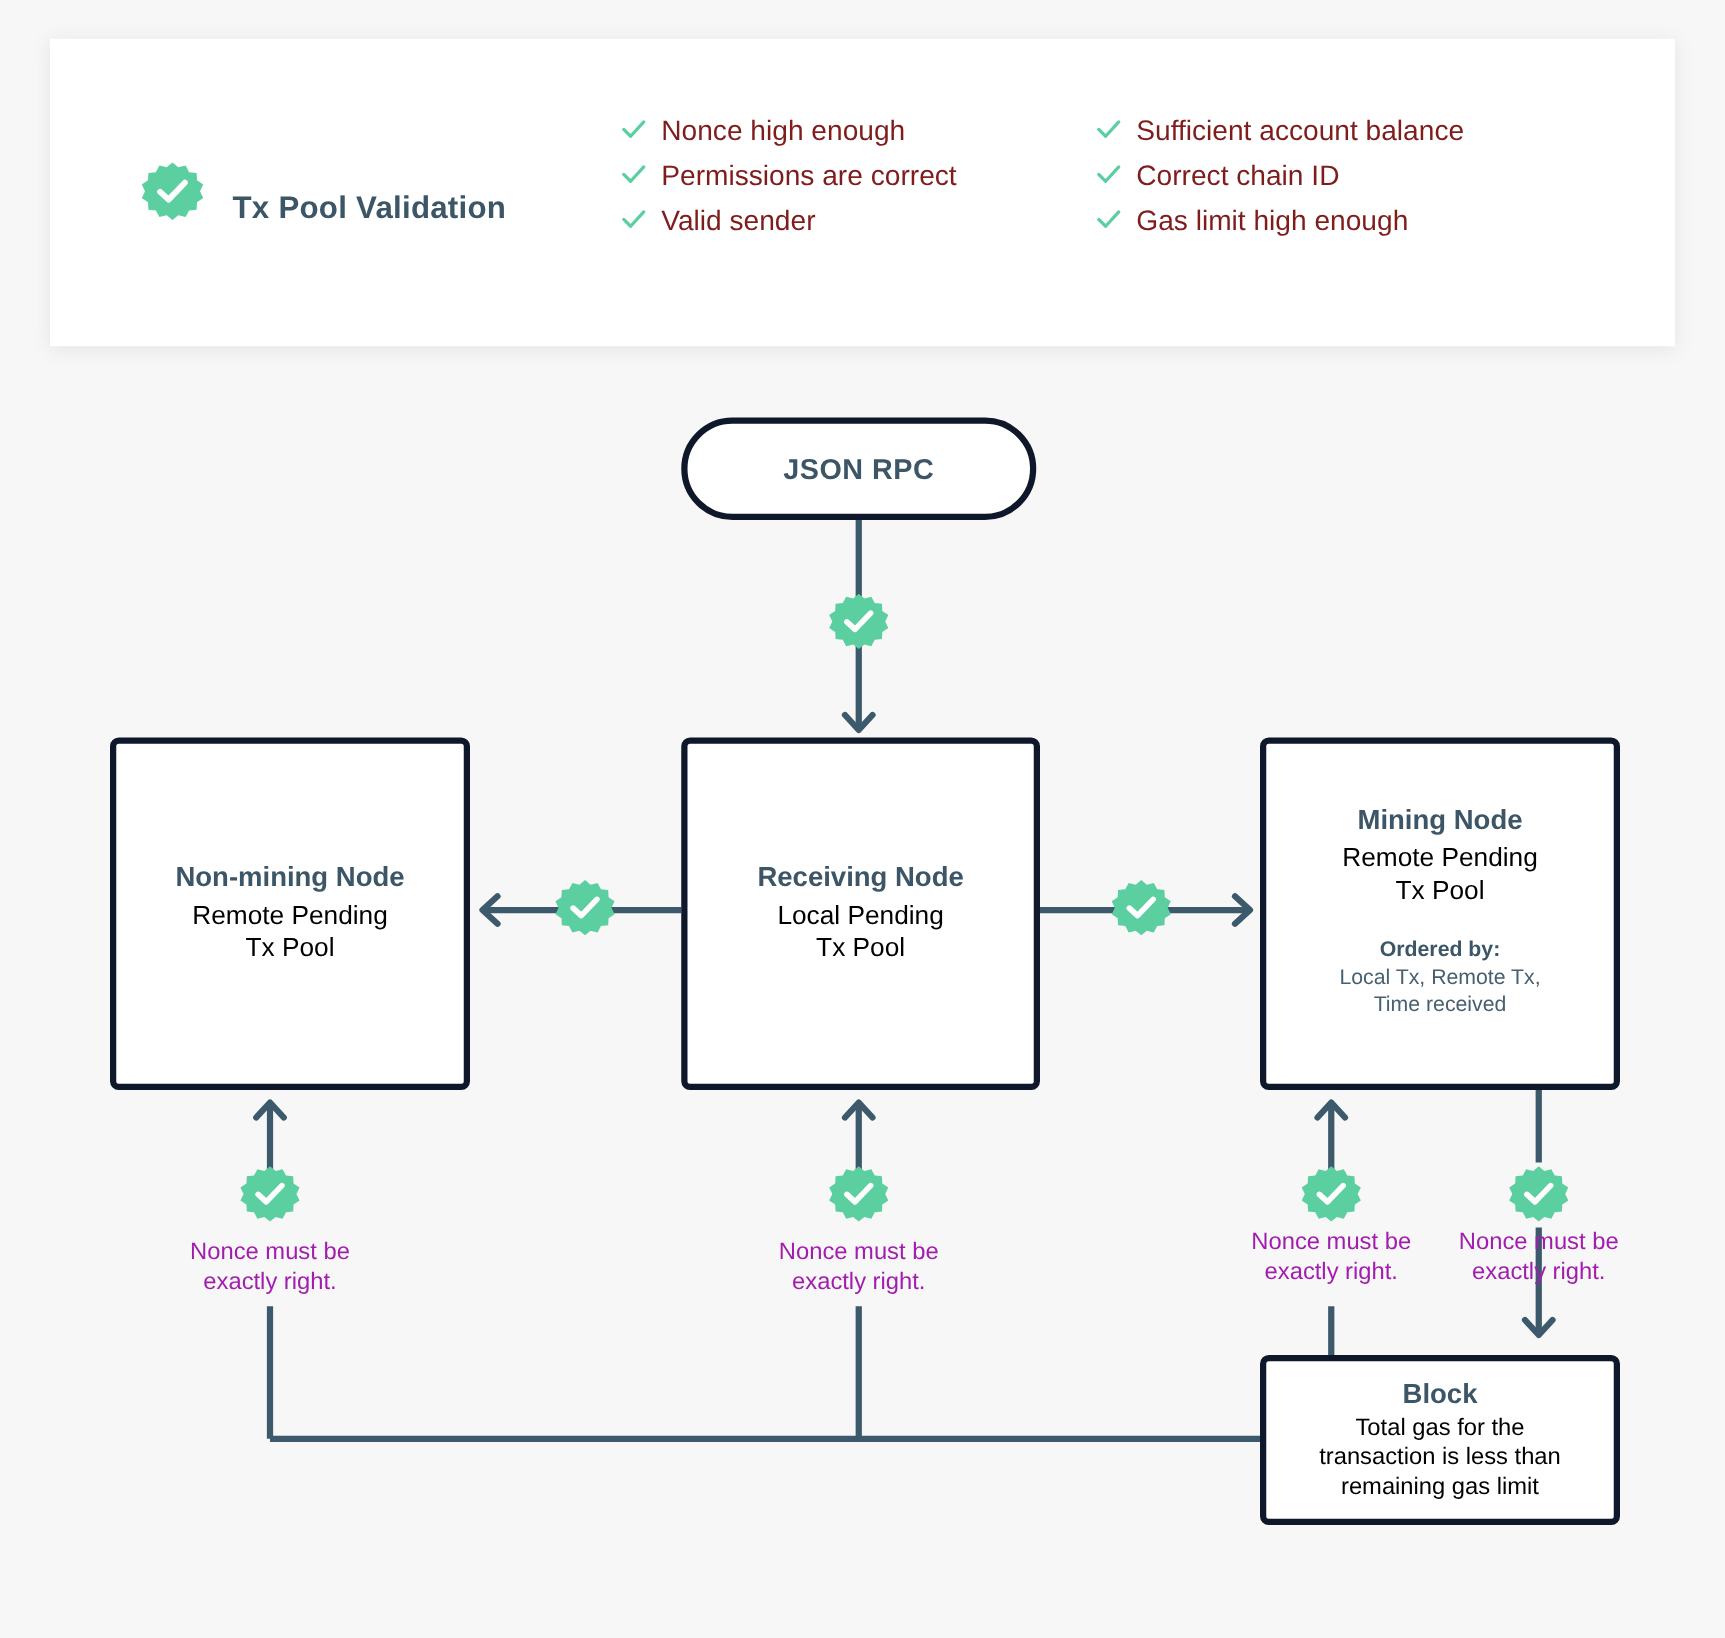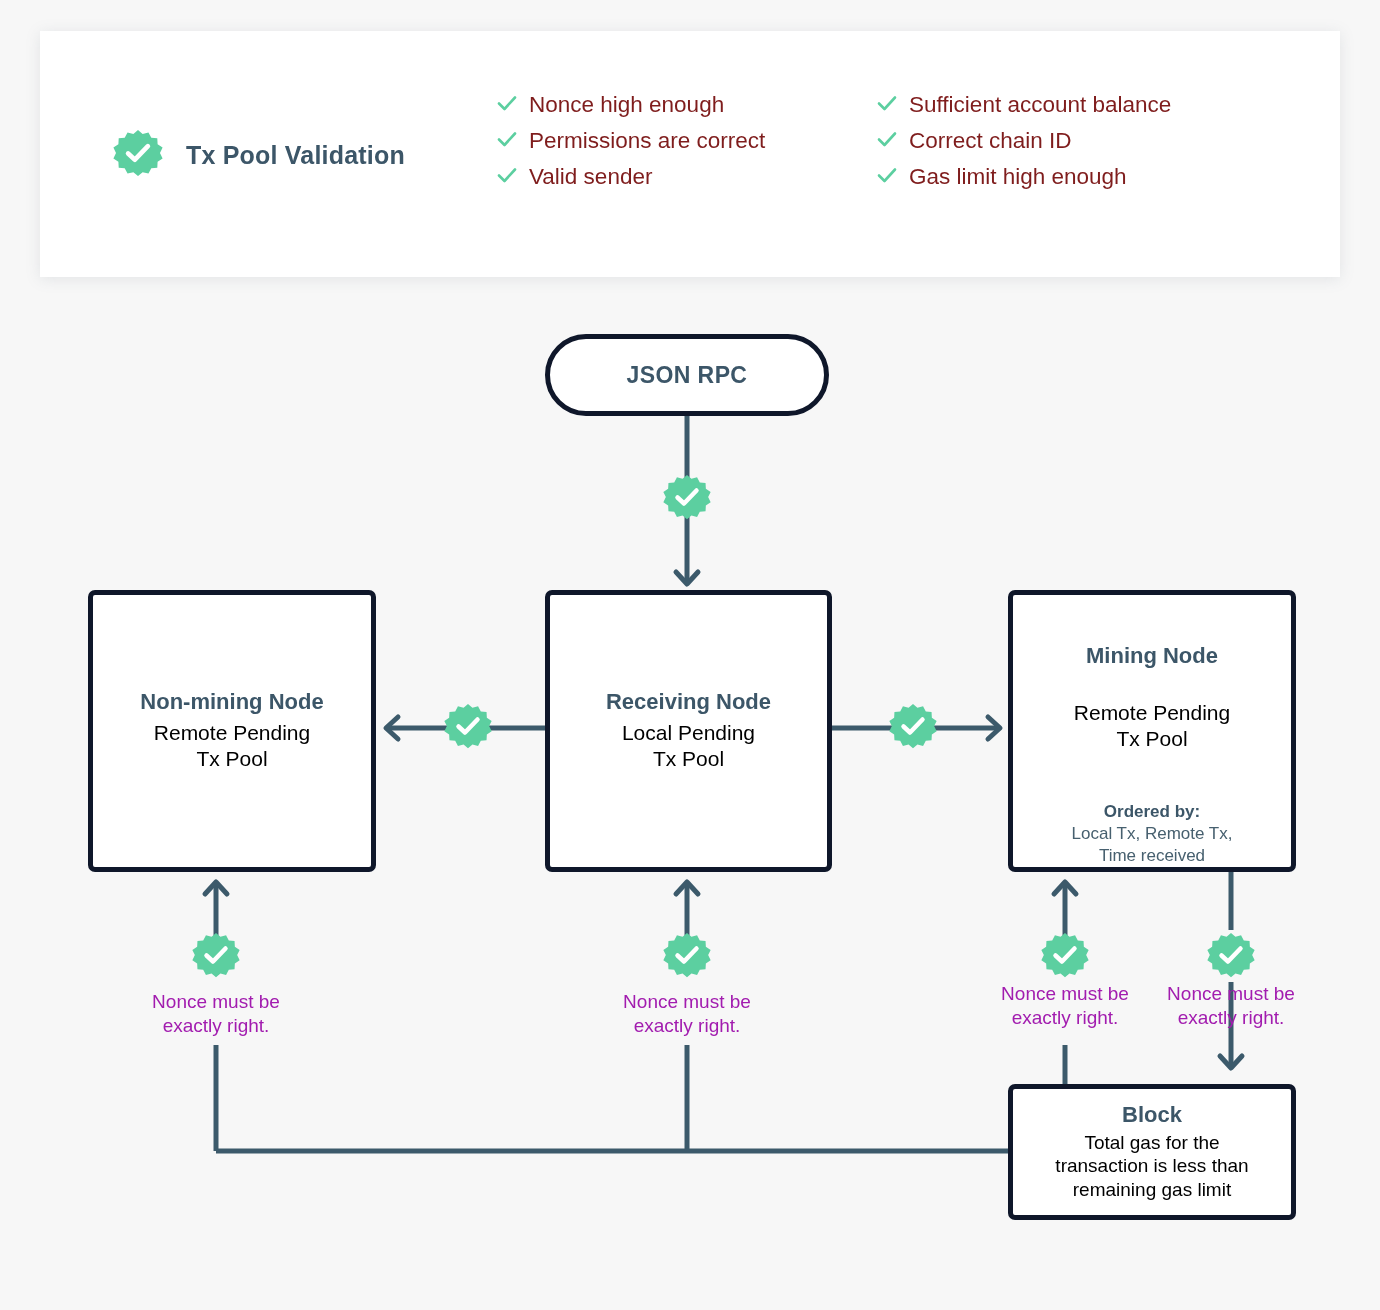--- a/index.html
+++ b/index.html
@@ -13,21 +13,21 @@
   }
   #stage{position:relative;width:1380px;height:1310px;}
 
   
   .card{
     position:absolute;left:40px;top:31px;width:1300px;height:246px;
     background:#ffffff;
     box-shadow:0 2px 14px rgba(120,130,140,.16);
   }
   .card-head{
-    position:absolute;left:72px;top:98px;display:flex;align-items:center;gap:22px;
+    position:absolute;left:72px;top:98px;display:flex;align-items:flex-end;gap:22px;
   }
   .card-title{
     font-size:25px;font-weight:bold;color:#3c5668;letter-spacing:.2px;white-space:nowrap;
   }
   .check-col{position:absolute;top:56px;}
   .check-col.c1{left:455px;}
   .check-col.c2{left:835px;}
   .check-row{display:flex;align-items:center;height:36px;margin-bottom:0;}
   .tick{width:34px;flex:0 0 34px;display:block;}
   .check-label{font-size:22.5px;color:#7f1d1d;white-space:nowrap;}
@@ -44,21 +44,21 @@
   .node .n-sub2{font-size:17px;color:#47606f;line-height:1.3;margin-top:22px;}
   .node .n-sub2 b{font-weight:bold;color:#3c5668;}
 
   #json-rpc{
     left:545px;top:334px;width:284px;height:82px;border-radius:41px;
   }
   #json-rpc .n-title{font-size:23px;letter-spacing:.4px;}
 
   #non-mining{left:88px;top:590px;width:288px;height:282px;}
   #receiving {left:545px;top:590px;width:287px;height:282px;}
-  #mining    {left:1008px;top:590px;width:288px;height:282px;justify-content:space-between;padding-top:48px;}
+  #mining    {left:1008px;top:590px;width:288px;height:282px;justify-content:flex-start;padding-top:48px;}
   #mining .n-title{font-size:22px;}
 
   #block{
     left:1008px;top:1084px;width:288px;height:136px;
   }
   #block .n-title{font-size:22px;}
   #block .n-sub{font-size:19px;margin-top:2px;}
 
   
   #wires{position:absolute;left:0;top:0;width:1380px;height:1310px;pointer-events:none;}

